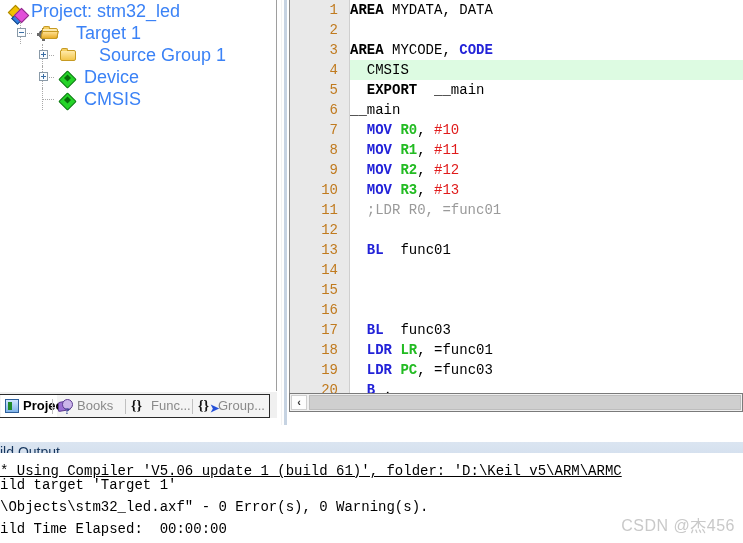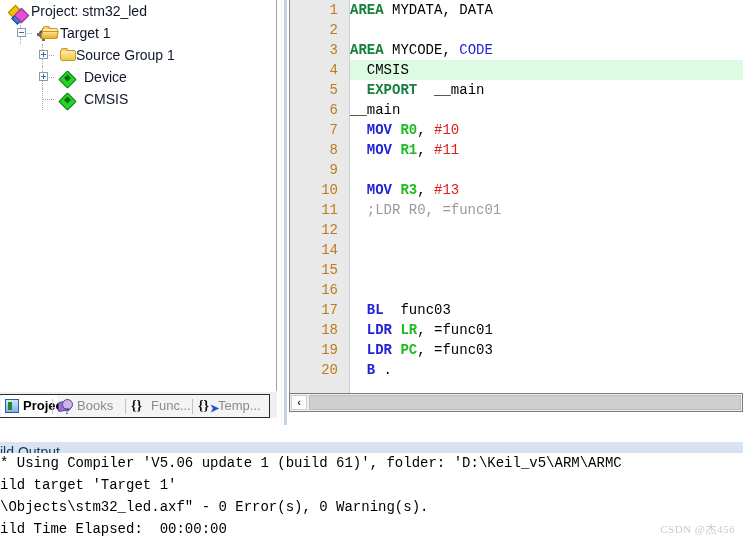--- a/index.html
+++ b/index.html
@@ -21,21 +21,21 @@
     background:#ffffff;
     border-right:1px solid #ffffff;
     overflow:hidden;
   }
   .tree-panel .edge{
     position:absolute;right:0;top:0;width:1px;height:391px;background:#9e9e9e;
   }
   .tree{padding:0;margin:0;}
   .tnode{
     position:relative;height:22px;line-height:22px;white-space:nowrap;
-    font-size:14px;color:#0f172a;
+    font-size:18px;color:#3b82f6;
   }
   .tnode .lbl{position:absolute;white-space:nowrap;}
   .tbox{
     position:absolute;width:9px;height:9px;top:6px;
     border:1px solid #8a9aa8;background:#fbfdff;
     box-sizing:border-box;
   }
   .tbox:before{
     content:"";position:absolute;left:1px;top:3px;width:5px;height:1px;background:#3a6ea5;
   }
@@ -161,27 +161,27 @@
   .cline.hl .pad{position:absolute;left:60px;top:0;width:394px;height:20px;}
   .lnum{
     position:absolute;left:0;top:0;width:48px;text-align:right;
     font-family:"Liberation Mono",monospace;font-size:14px;color:#c07a1e;
   }
   .ctext{
     position:absolute;left:60px;top:0;
     font-family:"Liberation Mono",monospace;font-size:14px;color:#000;
     z-index:2;
   }
-  .k-dir{color:#15803d;font-weight:bold;}
+  .k-dir{color:#000000;font-weight:bold;}
   .k-ins{color:#2222d8;font-weight:bold;}
   .k-reg{color:#22bb22;font-weight:bold;}
   .k-num{color:#e01b1b;}
   .k-com{color:#9a9a9a;}
   .k-pln{color:#000;}
-  .k-code{color:#2222d8;font-weight:normal;}
+  .k-code{color:#2222d8;font-weight:bold;}
 
   
   .hscroll{
     position:absolute;left:289px;top:393px;width:454px;height:19px;
     background:#f0f0f0;border:1px solid #7a7a7a;box-sizing:border-box;
   }
   .hscroll .arrow{
     position:absolute;left:1px;top:1px;width:16px;height:15px;
     background:#fdfdfd;border:1px solid #cfcfcf;box-sizing:border-box;
     color:#333;font-size:11px;line-height:13px;text-align:center;font-weight:bold;
@@ -207,21 +207,21 @@
   .build-body{
     position:absolute;left:0;top:28px;width:743px;height:90px;background:#ffffff;
     overflow:hidden;
   }
   .bline{
     position:absolute;left:0;white-space:pre;
     font-family:"Liberation Mono",monospace;font-size:14px;color:#000;
   }
   .watermark{
     position:absolute;right:8px;bottom:6px;
-    font-family:Liberation Serif, serif;font-size:11px;color:#c9c9c9;
+    font-family:Liberation Sans, sans-serif;font-size:16px;color:#c9c9c9;
     letter-spacing:0.5px;
   }
   .scrollcorner{position:absolute;left:0;top:0;width:743px;height:5px;background:#ffffff;}
 </style>
 </head>
 <body>
 
 <div id="app">
 
   <div class="top-area">
@@ -239,30 +239,30 @@
             <span class="lbl" style="left: 31px;">Project: stm32_led</span>
           </div>
           <div class="tnode">
             <div class="dots" style="left: 20px; top: 0px; height: 22px;"></div>
             <div class="dots-h" style="left: 20px; top: 11px; width: 12px;"></div>
             <div class="tbox" style="left: 17px;"></div>
             <div class="ico" style="left: 42px;">
               <div class="gear"></div>
               <div class="folder open"></div>
             </div>
-            <span class="lbl" style="left: 60px;">Target 1</span>
+            <span class="lbl" style="left: 76px;">Target 1</span>
           </div>
           <div class="tnode">
             <div class="dots" style="left: 42px; top: 0px; height: 22px;"></div>
             <div class="dots-h" style="left: 42px; top: 11px; width: 12px;"></div>
             <div class="tbox plus" style="left: 39px;"></div>
             <div class="ico" style="left: 60px;">
               <div class="folder"></div>
             </div>
-            <span class="lbl" style="left: 76px;">Source Group 1</span>
+            <span class="lbl" style="left: 99px;">Source Group 1</span>
           </div>
           <div class="tnode">
             <div class="dots" style="left: 42px; top: 0px; height: 22px;"></div>
             <div class="dots-h" style="left: 42px; top: 11px; width: 12px;"></div>
             <div class="tbox plus" style="left: 39px;"></div>
             <div class="ico" style="left: 60px;">
               <div class="diamond"></div>
             </div>
             <span class="lbl" style="left: 84px;">Device</span>
           </div>
@@ -293,21 +293,21 @@
             <span class="tlabel">Books</span>
           </div>
           <div class="tabsep" style="left: 53px;"></div>
           <div class="tab" style="left: 130px; width: 67px;">
             <span class="ico-func">{}</span>
             <span class="tlabel" style="left: 22px;">Func...</span>
           </div>
           <div class="tabsep" style="left: 126px;"></div>
           <div class="tab" style="left: 197px; width: 72px;">
             <span class="ico-temp">{}<span class="arr">➤</span></span>
-            <span class="tlabel" style="left: 22px;">Temp...</span>
+            <span class="tlabel" style="left: 22px;">Group...</span>
           </div>
           <div class="tabsep" style="left: 193px;"></div>
         </div>
     </div>
 
     <div class="vsplit">
       <div class="g1"></div>
       <div class="g2"></div>
     </div>
 
@@ -315,24 +315,25 @@
       <div class="gutter"></div>
       <div class="code-lines" id="code-lines">
           <div class="cline"><span class="lnum">1</span><span class="ctext"><span class="k-dir">AREA</span><span class="k-pln"> MYDATA, </span><span class="k-pln">DATA</span></span></div>
           <div class="cline"><span class="lnum">2</span><span class="ctext"></span></div>
           <div class="cline"><span class="lnum">3</span><span class="ctext"><span class="k-dir">AREA</span><span class="k-pln"> MYCODE, </span><span class="k-code">CODE</span></span></div>
           <div class="cline hl"><div class="pad"></div><span class="lnum">4</span><span class="ctext"><span class="k-pln">  </span><span class="k-pln">CMSIS</span></span></div>
           <div class="cline"><span class="lnum">5</span><span class="ctext"><span class="k-pln">  </span><span class="k-dir">EXPORT</span><span class="k-pln">  __main</span></span></div>
           <div class="cline"><span class="lnum">6</span><span class="ctext"><span class="k-pln">__main</span></span></div>
           <div class="cline"><span class="lnum">7</span><span class="ctext"><span class="k-pln">  </span><span class="k-ins">MOV</span><span class="k-pln"> </span><span class="k-reg">R0</span><span class="k-pln">, </span><span class="k-num">#10</span></span></div>
           <div class="cline"><span class="lnum">8</span><span class="ctext"><span class="k-pln">  </span><span class="k-ins">MOV</span><span class="k-pln"> </span><span class="k-reg">R1</span><span class="k-pln">, </span><span class="k-num">#11</span></span></div>
-          <div class="cline"><span class="lnum">9</span></div>
+          <div class="cline"><span class="lnum">9</span><span class="ctext"><span class="k-pln">  </span><span class="k-ins">MOV</span><span class="k-pln"> </span><span class="k-reg">R2</span><span class="k-pln">, </span><span class="k-num">#12</span></span></div>
           <div class="cline"><span class="lnum">10</span><span class="ctext"><span class="k-pln">  </span><span class="k-ins">MOV</span><span class="k-pln"> </span><span class="k-reg">R3</span><span class="k-pln">, </span><span class="k-num">#13</span></span></div>
           <div class="cline"><span class="lnum">11</span><span class="ctext"><span class="k-com">  ;LDR R0, =func01</span></span></div>
           <div class="cline"><span class="lnum">12</span><span class="ctext"></span></div>
+          <div class="cline"><span class="lnum">13</span><span class="ctext"><span class="k-pln">  </span><span class="k-ins">BL</span><span class="k-pln">  func01</span></span></div>
           <div class="cline"><span class="lnum">14</span></div>
           <div class="cline"><span class="lnum">15</span></div>
           <div class="cline"><span class="lnum">16</span><span class="ctext"></span></div>
           <div class="cline"><span class="lnum">17</span><span class="ctext"><span class="k-pln">  </span><span class="k-ins">BL</span><span class="k-pln">  func03</span></span></div>
           <div class="cline"><span class="lnum">18</span><span class="ctext"><span class="k-pln">  </span><span class="k-ins">LDR</span><span class="k-pln"> </span><span class="k-reg">LR</span><span class="k-pln">, =func01</span></span></div>
           <div class="cline"><span class="lnum">19</span><span class="ctext"><span class="k-pln">  </span><span class="k-ins">LDR</span><span class="k-pln"> </span><span class="k-reg">PC</span><span class="k-pln">, =func03</span></span></div>
           <div class="cline"><span class="lnum">20</span><span class="ctext"><span class="k-pln">  </span><span class="k-ins">B</span><span class="k-pln"> .</span></span></div>
         </div>
     </div>
 
@@ -343,20 +344,20 @@
     <div class="editor-bottom-gap"></div>
   </div>
 
   <div class="build">
     <div class="scrollcorner"></div>
     <div class="build-head">
       <div class="btitle">ild Output</div>
       <div class="hr"></div>
     </div>
     <div class="build-body" id="build-body">
-        <div class="bline" style="top: 2px;">* Using Compiler 'V5.06 update 1 (build 61)', folder: 'D:\Keil_v5\ARM\ARMC</div>
+        <div class="bline" style="top: 10px; text-decoration: underline;">* Using Compiler 'V5.06 update 1 (build 61)', folder: 'D:\Keil_v5\ARM\ARMC</div>
         <div class="bline" style="top: 24px;">ild target 'Target 1'</div>
         <div class="bline" style="top: 46px;">\Objects\stm32_led.axf" - 0 Error(s), 0 Warning(s).</div>
         <div class="bline" style="top: 68px; text-align: center;">ild Time Elapsed:  00:00:00</div>
       </div>
     <div class="watermark">CSDN @杰456</div>
   </div>
 </div>
 
 </body></html>

